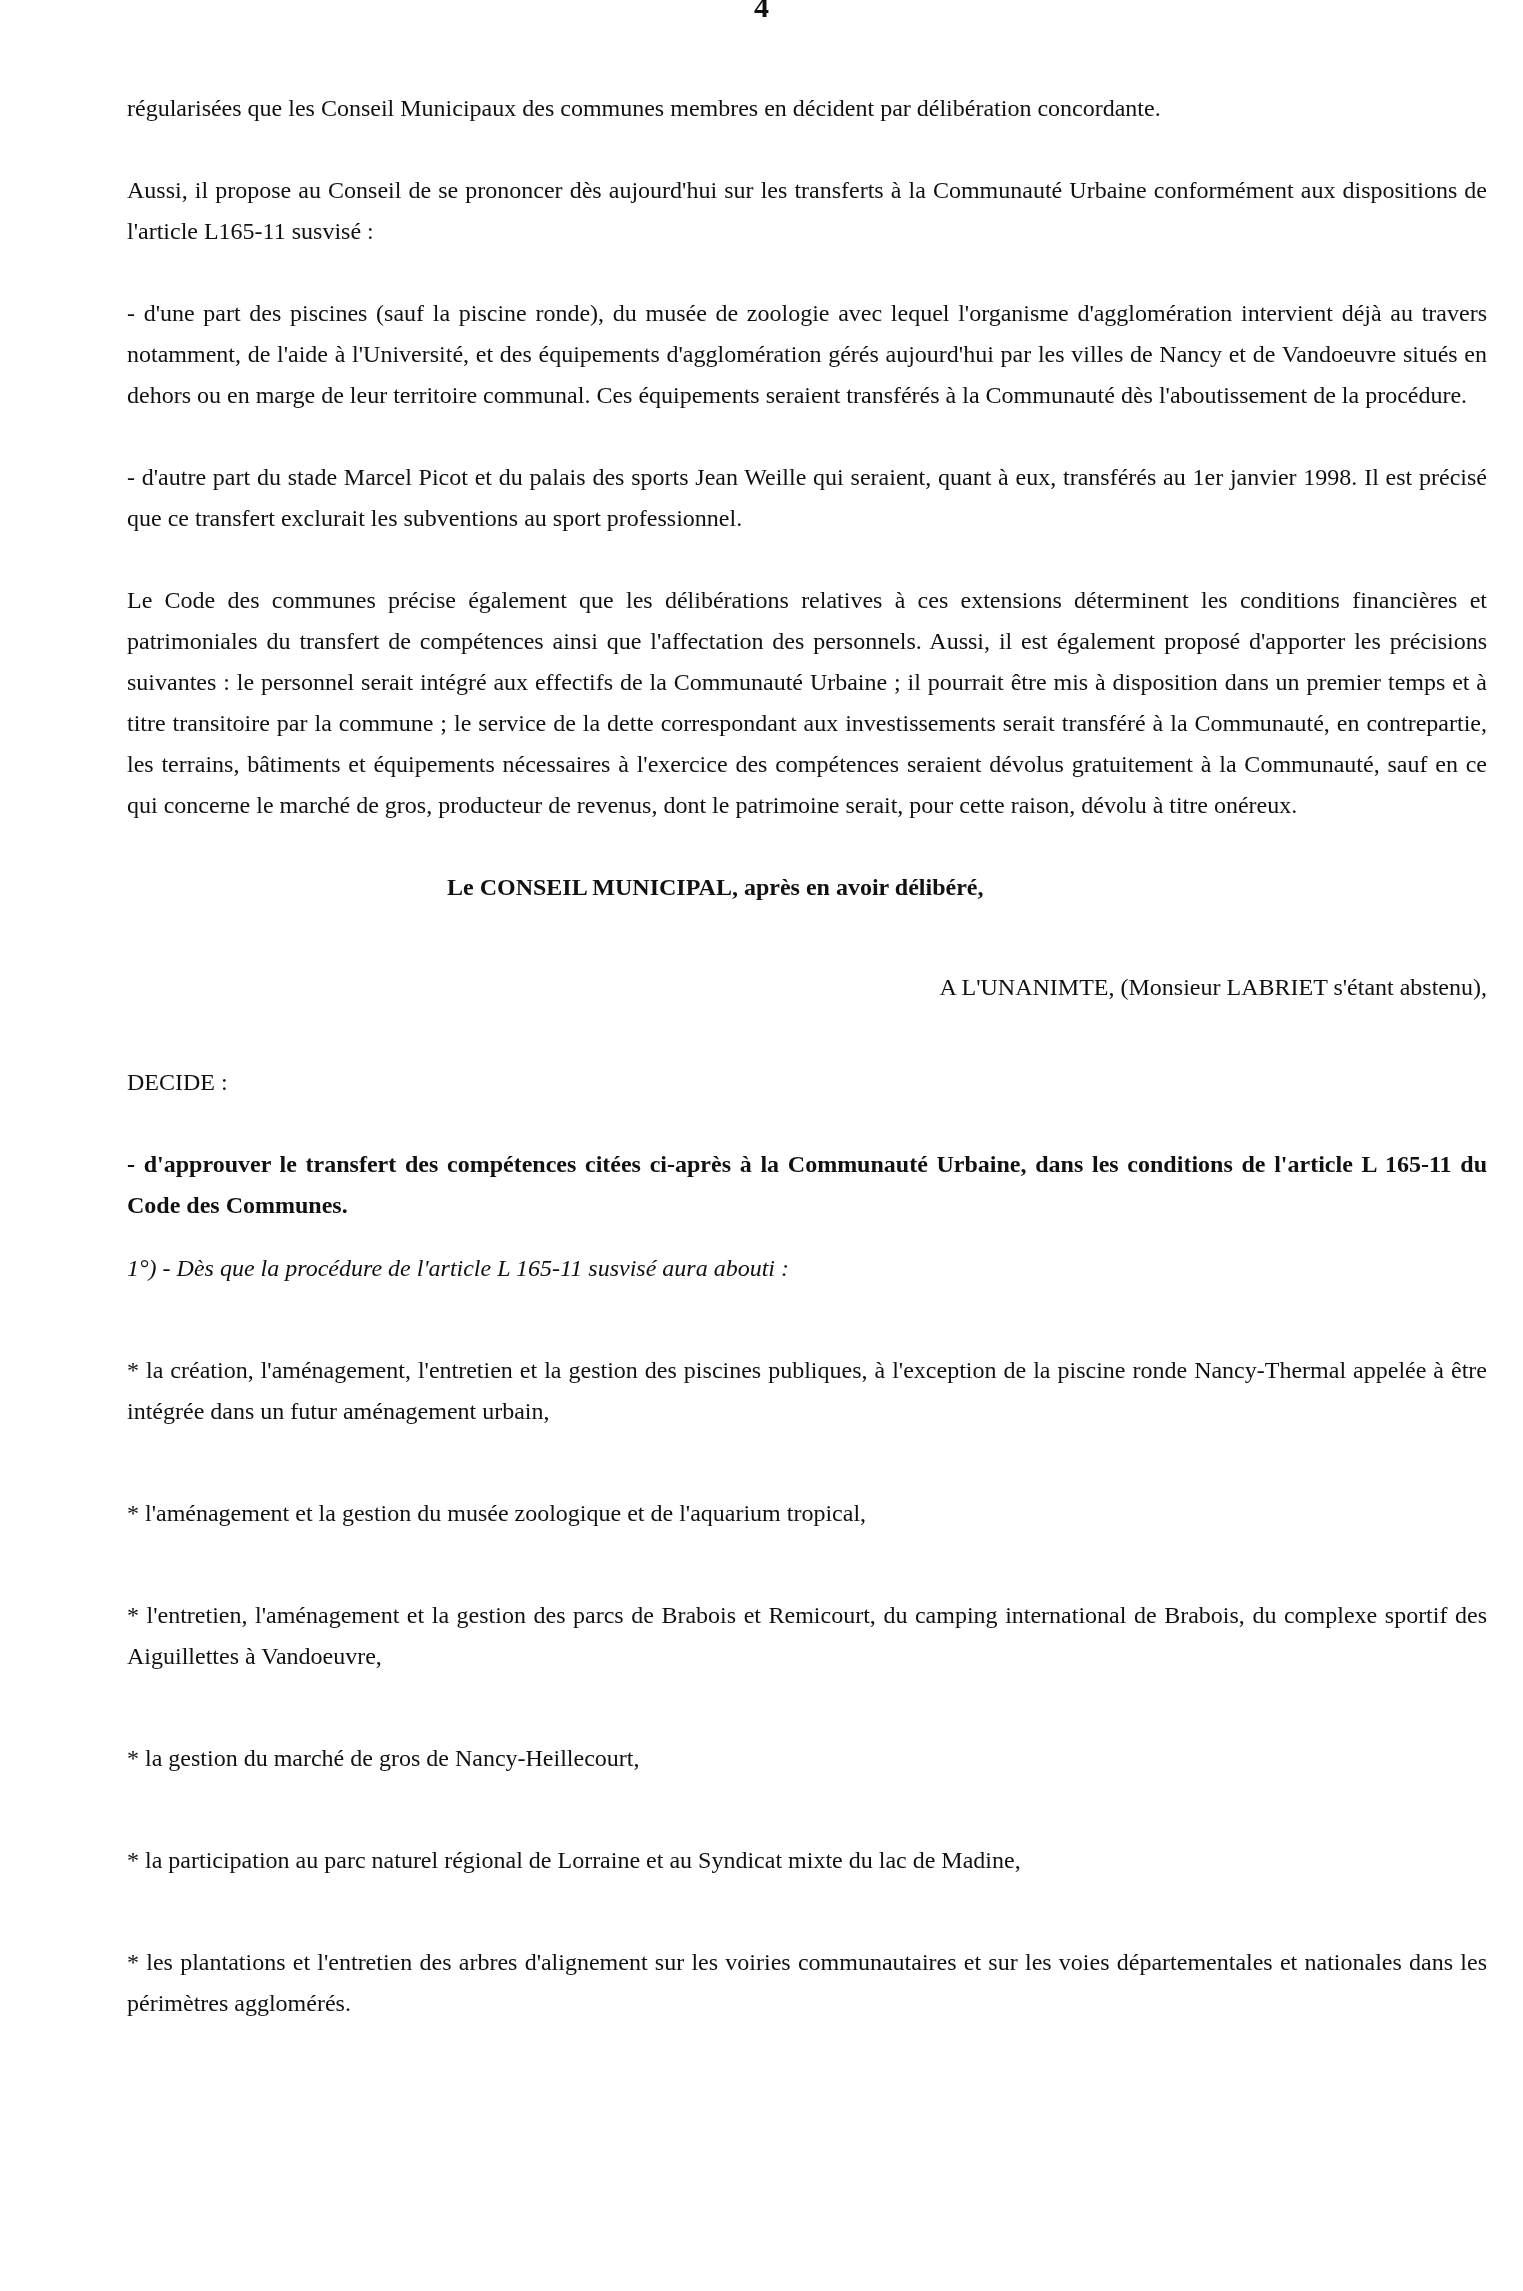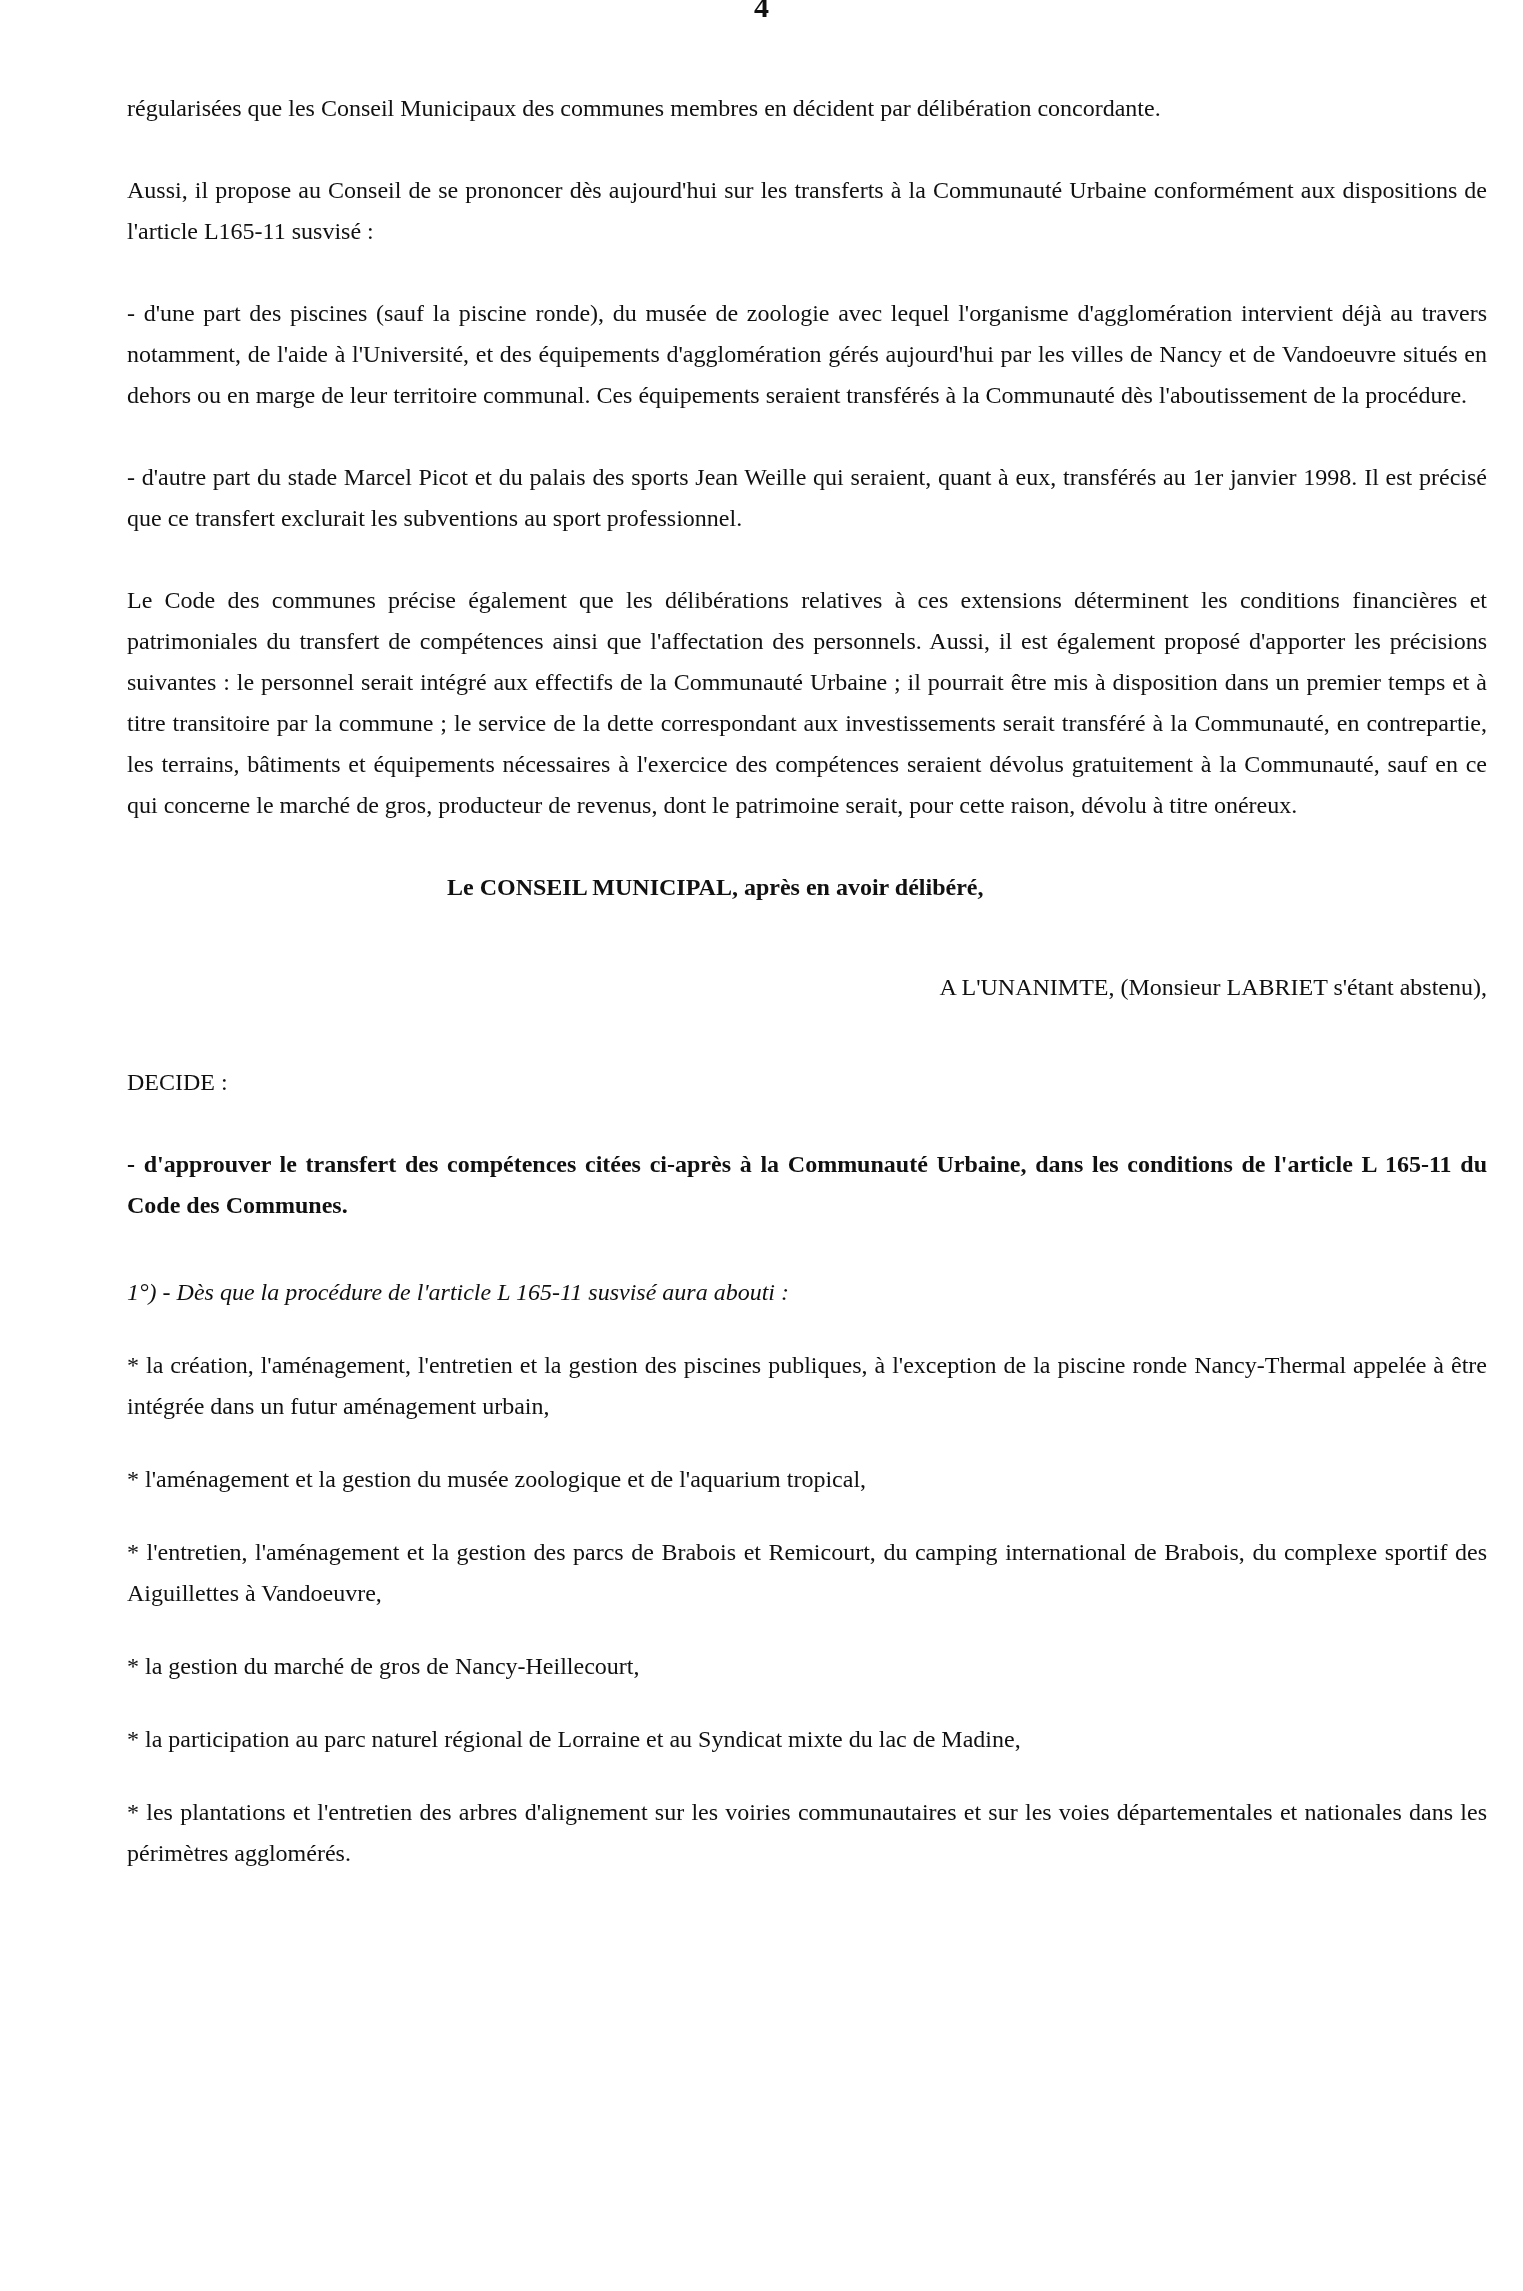--- a/index.html
+++ b/index.html
@@ -7,22 +7,22 @@
          font-family: "Liberation Serif", "DejaVu Serif", serif; color: #111; }
   .page-num { position: absolute; top: -10px; left: 0; width: 1523px; text-align: center;
               font-size: 30px; font-weight: bold; }
   .doc { position: absolute; left: 127px; width: 1360px; top: 88px; font-size: 24px; line-height: 41px; }
   p { margin: 0; text-align: justify; }
   .gap1 { margin-top: 41px; }
   .center1 { text-align: left; padding-left: 320px; margin-top: 41px; font-weight: bold; }
   .center2 { text-align: right; padding-right: 0; margin-top: 59px; }
   .decide { margin-top: 54px; }
   .bold { font-weight: bold; margin-top: 41px; }
-  .ital { font-style: italic; margin-top: 46px; }
-  .item { margin-top: 32px; }
+  .ital { font-style: italic; margin-top: 22px; }
+  .item { margin-top: 61px; }
 </style>
 </head>
 <body>
 
 <div class="page-num">4</div>
 
 <div class="doc">
   <p>régularisées que les Conseil Municipaux des communes membres en décident par délibération concordante.</p>
   <p class="gap1">Aussi, il propose au Conseil de se prononcer dès aujourd'hui sur les transferts à la Communauté Urbaine conformément aux dispositions de l'article L165-11 susvisé :</p>
   <p class="gap1">- d'une part des piscines (sauf la piscine ronde), du musée de zoologie avec lequel l'organisme d'agglomération intervient déjà au travers notamment, de l'aide à l'Université, et des équipements d'agglomération gérés aujourd'hui par les villes de Nancy et de Vandoeuvre situés en dehors ou en marge de leur territoire communal. Ces équipements seraient transférés à la Communauté dès l'aboutissement de la procédure.</p>

